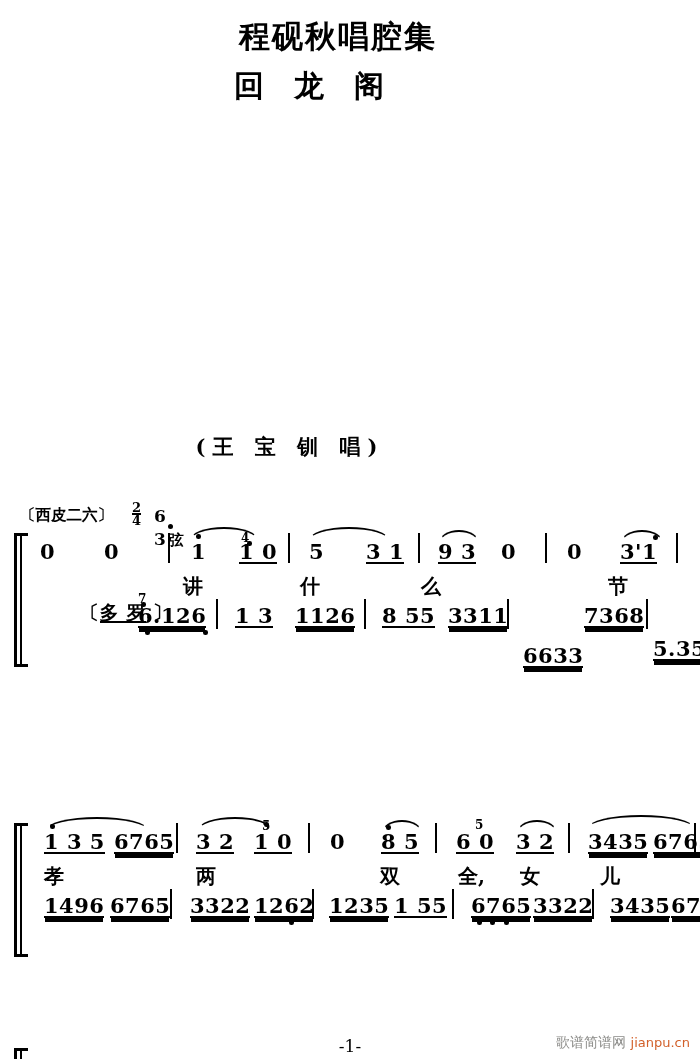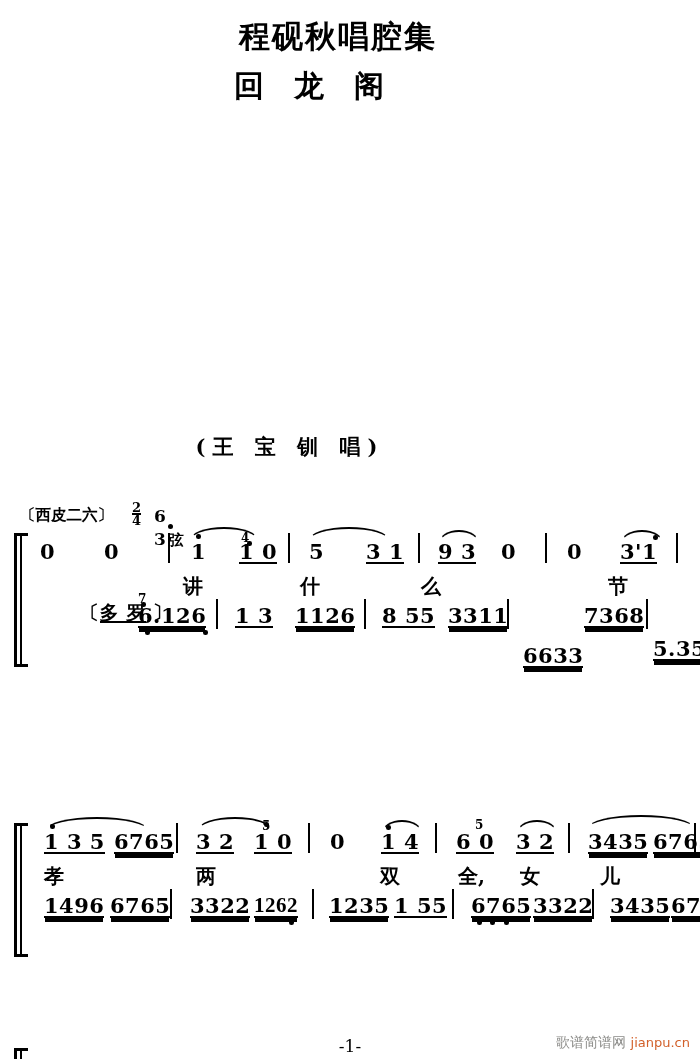--- a/index.html
+++ b/index.html
@@ -313,21 +313,21 @@
     <span class="slur" style="left:170px; top:-6px; width:72px;"></span>
     <span class="cell" style="left:168px; top:6px;"><span class="u1">3 2</span></span>
     <span class="dot-above" style="left:236px; top:-1px;"></span>
     <span class="grace" style="left:234px; top:-4px;">5</span>
     <span class="cell" style="left:226px; top:6px;"><span class="u1">1 0</span></span>
     <span class="barline" style="left:280px; top:0;"></span>
 
     <span class="cell" style="left:302px; top:6px;">0</span>
     <span class="slur" style="left:354px; top:-3px; width:38px;"></span>
     <span class="dot-above" style="left:358px; top:2px;"></span>
-    <span class="cell" style="left:353px; top:6px;"><span class="u1">1 4</span></span>
+    <span class="cell" style="left:353px; top:6px;"><span class="u1">8 5</span></span>
     <span class="barline" style="left:407px; top:0;"></span>
 
     <span class="grace" style="left:447px; top:-5px;">5</span>
     <span class="cell" style="left:428px; top:6px;"><span class="u1">6 0</span></span>
     <span class="slur" style="left:489px; top:-3px; width:38px;"></span>
     <span class="cell" style="left:488px; top:6px;"><span class="u1">3 2</span></span>
     <span class="barline" style="left:540px; top:0;"></span>
 
     <span class="slur" style="left:560px; top:-8px; width:104px;"></span>
     <span class="cell" style="left:560px; top:6px;"><span class="u2">3435</span></span>
@@ -343,21 +343,21 @@
     <span class="lyr" style="left:492px; top:0;">女</span>
     <span class="lyr" style="left:572px; top:0;">儿</span>
   </div>
 
   <div class="row accomp">
     <span class="cell" style="left:16px; top:3px;"><span class="u2">1496</span></span>
     <span class="cell" style="left:82px; top:3px;"><span class="u2">6765</span></span>
     <span class="barline" style="left:142px; top:-1px;"></span>
 
     <span class="cell" style="left:162px; top:3px;"><span class="u2">3322</span></span>
-    <span class="cell" style="left:226px; top:3px;font-family:Liberation Serif, serif;"><span class="u2">1262</span></span>
+    <span class="cell" style="left:226px; top:3px;"><span class="u2">1262</span></span>
     <span class="dot-below" style="left:261px; top:30px;"></span>
     <span class="barline" style="left:284px; top:-1px;"></span>
 
     <span class="cell" style="left:301px; top:3px;"><span class="u2">1235</span></span>
     <span class="cell" style="left:366px; top:3px;"><span class="u1">1 55</span></span>
     <span class="barline" style="left:424px; top:-1px;"></span>
 
     <span class="cell" style="left:443px; top:3px;"><span class="u2">6765</span></span>
     <span class="dot-below" style="left:449px; top:30px;"></span>
     <span class="dot-below" style="left:462px; top:30px;"></span>

